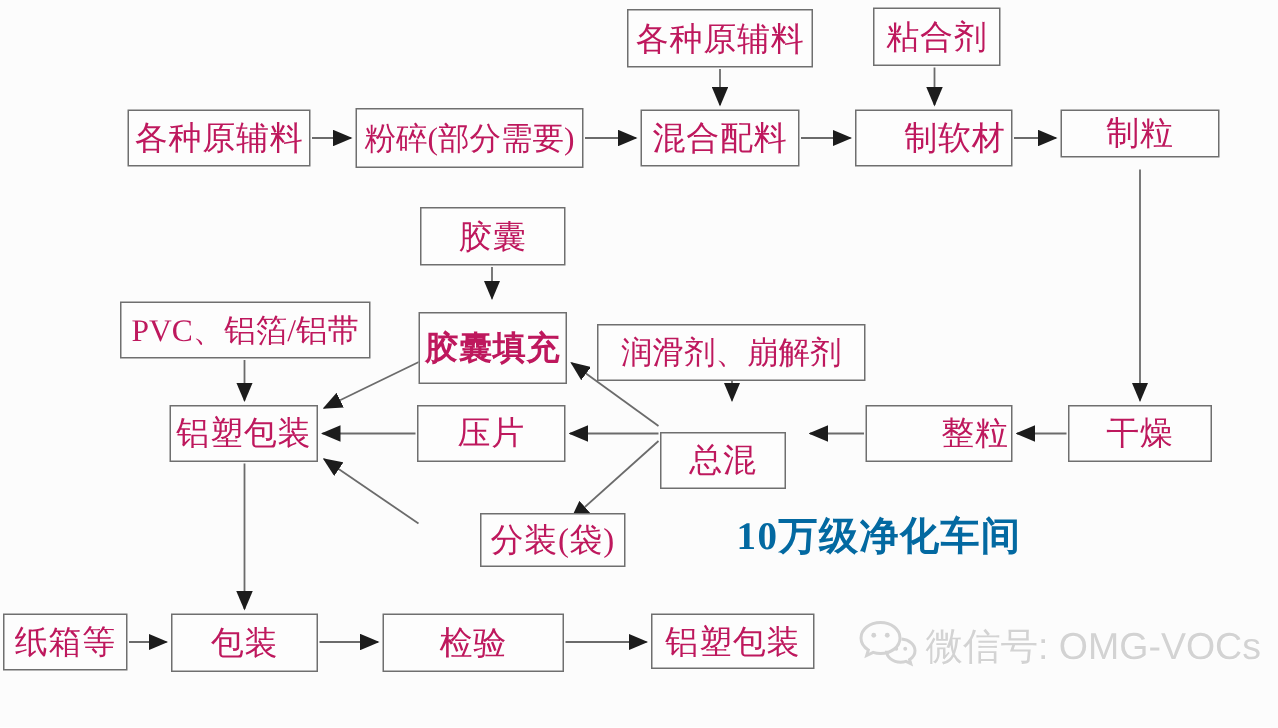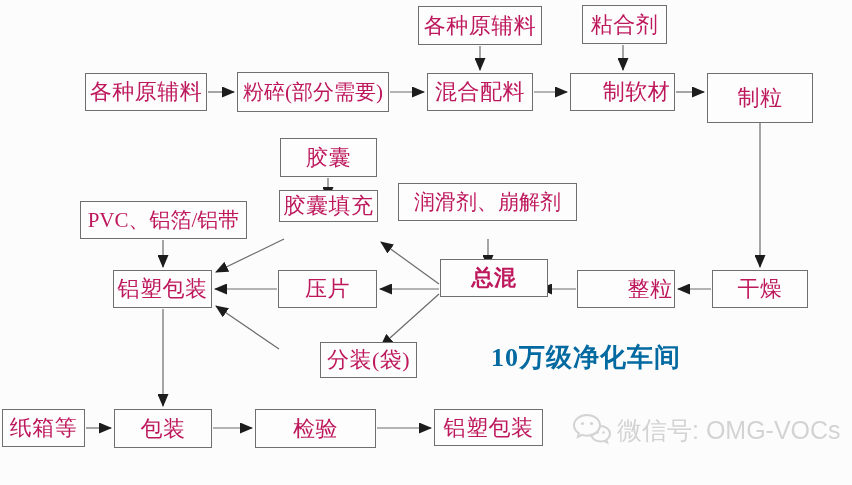--- a/index.html
+++ b/index.html
@@ -69,31 +69,31 @@
     </g>
   </svg>
 
   <div class="node" style="left:418px; top:6px;  width:124px; height:39px;">各种原辅料</div>
   <div class="node" style="left:582px; top:5px;  width:85px;  height:39px;">粘合剂</div>
 
   <div class="node" style="left:85px;  top:73px; width:122px; height:38px;">各种原辅料</div>
   <div class="node tight" style="left:237px; top:72px; width:152px; height:40px;">粉碎(部分需要)</div>
   <div class="node" style="left:427px; top:73px; width:106px; height:38px;">混合配料</div>
   <div class="node" style="left:570px; top:73px; width:105px; height:38px;padding-left:28px;">制软材</div>
-  <div class="node" style="left:707px; top:73px; width:106px; height:50px;">制粒</div>
+  <div class="node" style="left:707px; top:73px; width:106px; height:32px;">制粒</div>
 
   <div class="node" style="left:280px; top:138px; width:97px; height:39px;">胶囊</div>
 
   <div class="node tight" style="left:80px;  top:201px; width:167px; height:38px;">PVC、铝箔/铝带</div>
-  <div class="node" style="left:279px; top:190px; width:99px;  height:32px;">胶囊填充</div>
-  <div class="node tight" style="left:398px; top:183px; width:179px; height:38px;">润滑剂、崩解剂</div>
+  <div class="node" style="left:279px; top:208px; width:99px;  height:48px;font-weight:bold;">胶囊填充</div>
+  <div class="node tight" style="left:398px; top:216px; width:179px; height:38px;">润滑剂、崩解剂</div>
 
   <div class="node" style="left:113px; top:270px; width:99px; height:38px;">铝塑包装</div>
   <div class="node" style="left:278px; top:270px; width:99px; height:38px;">压片</div>
-  <div class="node" style="left:440px; top:259px; width:108px; height:38px;font-weight:bold;">总混</div>
+  <div class="node" style="left:440px; top:288px; width:84px; height:38px;">总混</div>
   <div class="node" style="left:577px; top:270px; width:98px; height:38px;padding-left:48px;">整粒</div>
   <div class="node" style="left:712px; top:270px; width:96px; height:38px;">干燥</div>
 
   <div class="node" style="left:280px; top:342px; width:97px; height:36px;margin-left:40px;">分装(袋)</div>
 
   <div class="title-label">10万级净化车间</div>
 
   <div class="node" style="left:2px;   top:409px; width:83px;  height:38px;">纸箱等</div>
   <div class="node" style="left:114px; top:409px; width:98px;  height:39px;">包装</div>
   <div class="node" style="left:255px; top:409px; width:121px; height:39px;">检验</div>

